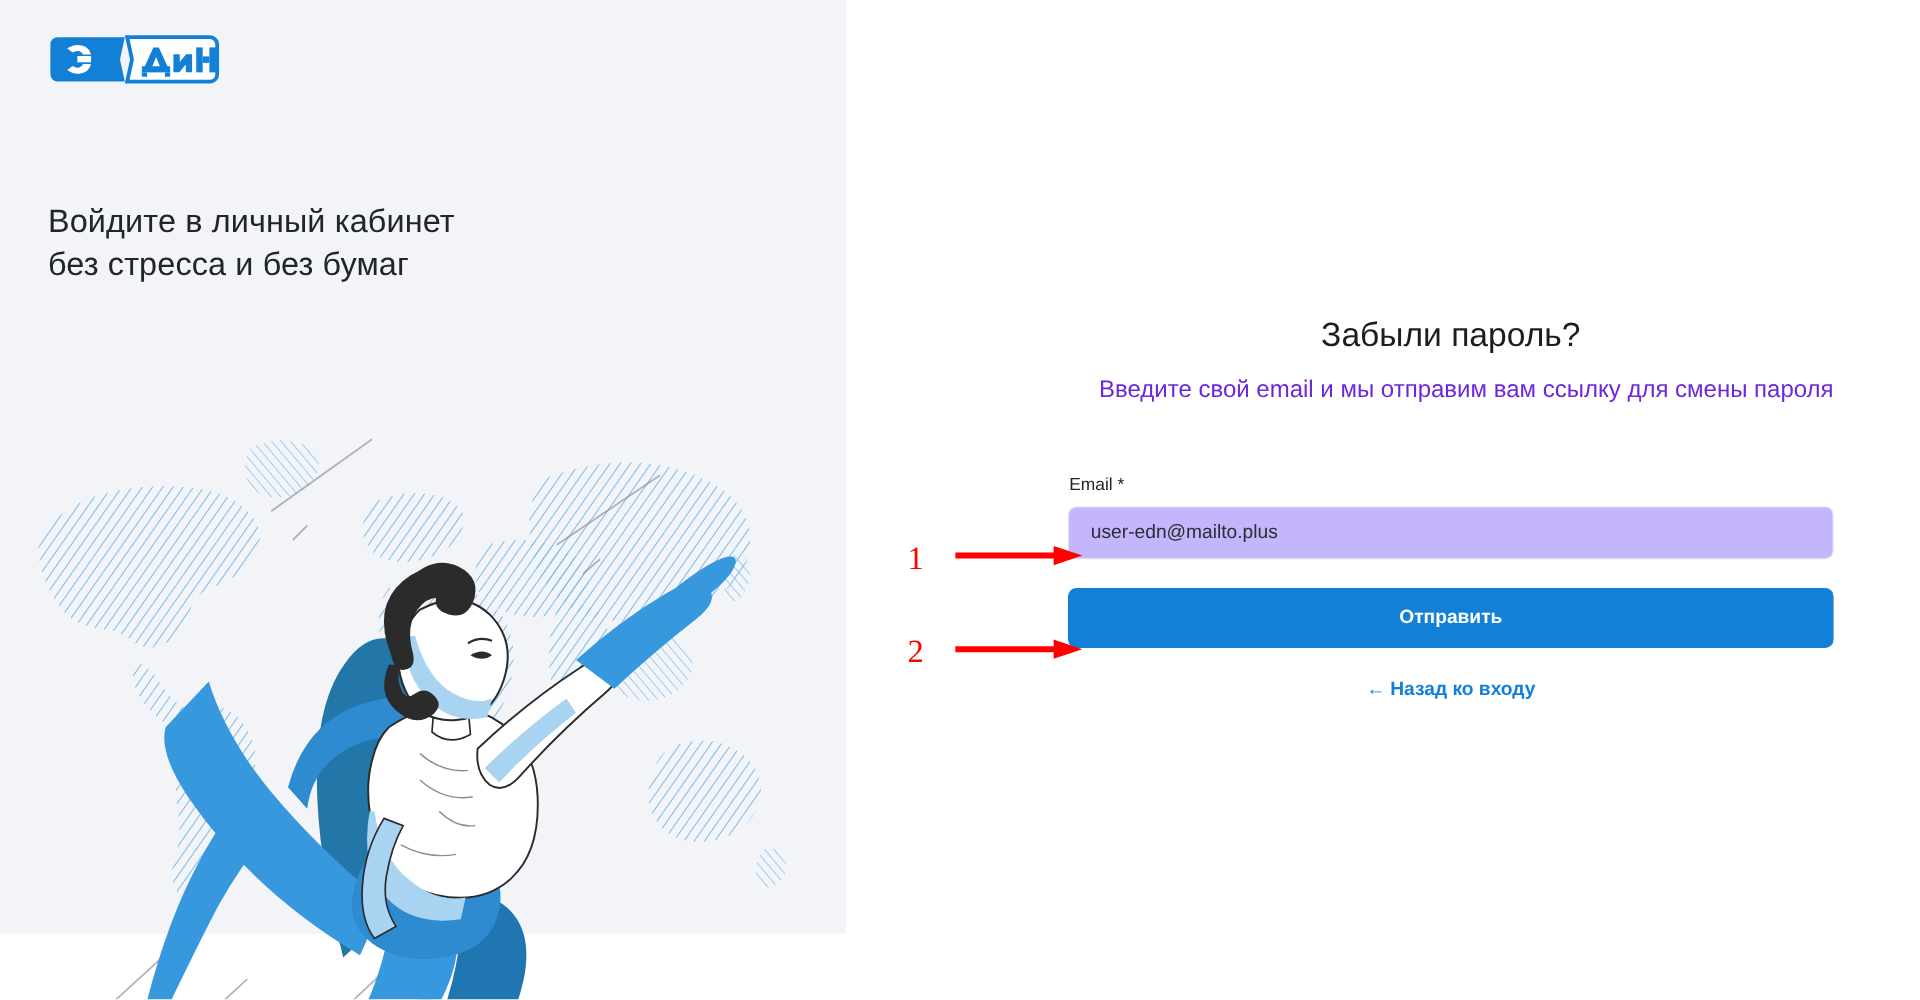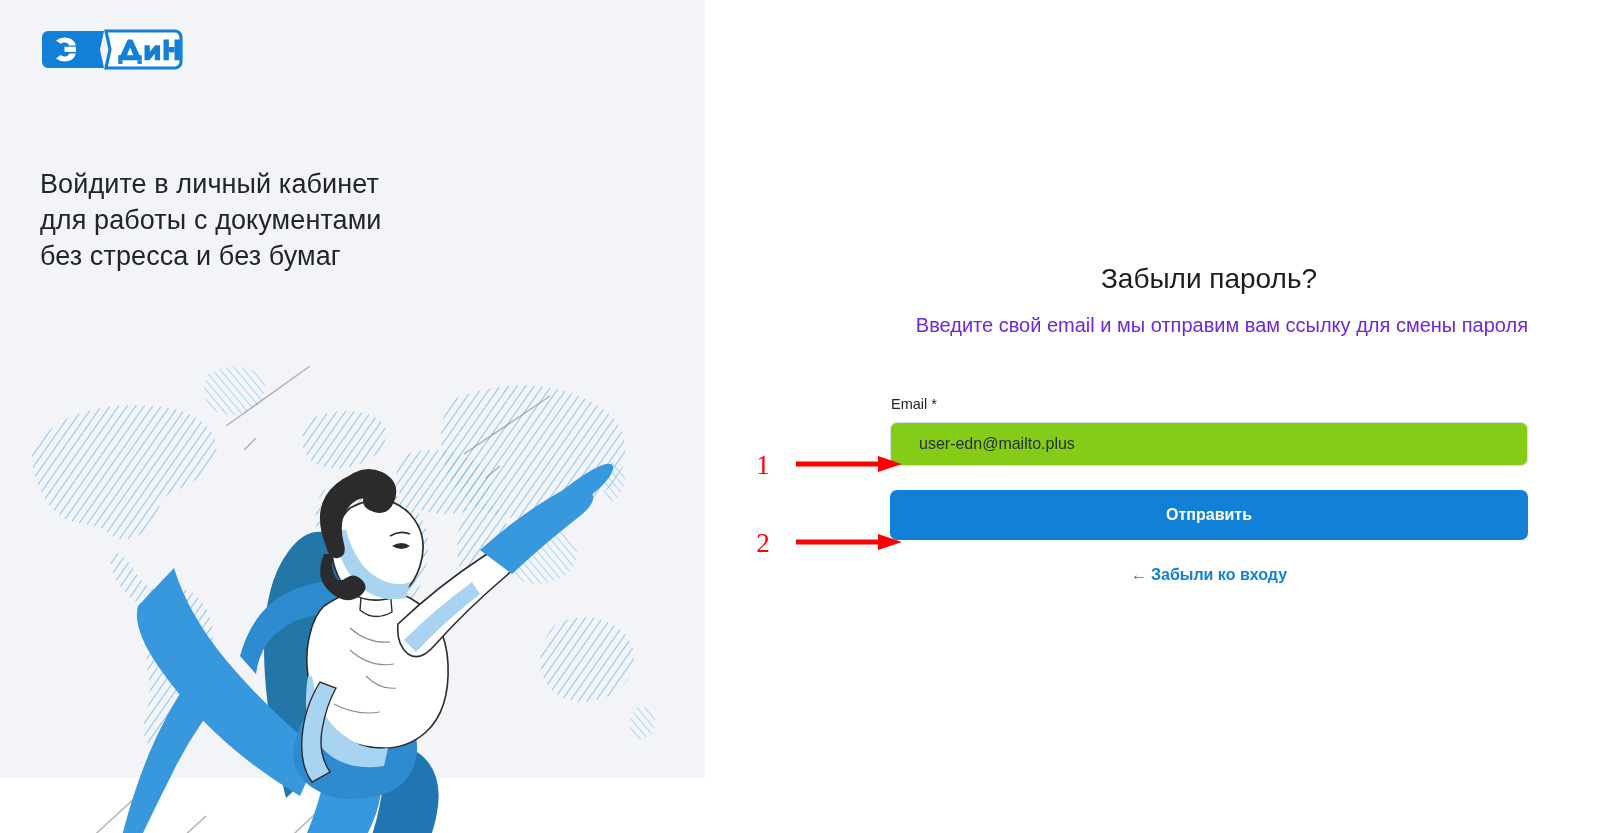--- a/index.html
+++ b/index.html
@@ -110,25 +110,25 @@
     font-weight: 400;
     color: #222428;
     margin-bottom: 9px;
     padding-left: 1px;
   }
 
   .email-input {
     display: block;
     width: 638px;
     height: 44px;
-    padding: 0 28px;
+    padding: 0 18px;
     font-family: "Liberation Sans", sans-serif;
     font-size: 16px;
     color: #2b2e33;
-    background: #84cc16;
+    background: #c4b5fd;
     border: 1px solid #d5e3f1;
     border-radius: 7px;
     outline: none;
   }
   .email-input::placeholder { color: #9aa0a8; }
 
   .submit-button {
     display: block;
     width: 638px;
     height: 50px;
@@ -215,21 +215,20 @@
         <g fill="#1380d8">
           <rect x="123.5" y="10.5" width="5.4" height="20.8"></rect>
           <rect x="128.9" y="18" width="5.6" height="5.4"></rect>
           <rect x="134.5" y="10.5" width="5.4" height="20.8"></rect>
         </g>
       </svg>
     </div>
 
     <div class="left-heading">
       <span>Войдите в личный кабинет</span>
-      <span>для работы с документами</span>
       <span>без стресса и без бумаг</span>
     </div>
 
     <div class="hero-art">
       <svg viewBox="0 0 712 555" width="712" height="555" xmlns="http://www.w3.org/2000/svg">
         <defs>
           <pattern id="hatch" width="7" height="7" patternUnits="userSpaceOnUse" patternTransform="rotate(35)">
             <line x1="0" y1="0" x2="0" y2="7" stroke="#5dafe8" stroke-width="1.6"></line>
           </pattern>
           <pattern id="hatch2" width="6" height="6" patternUnits="userSpaceOnUse" patternTransform="rotate(-40)">
@@ -369,21 +368,21 @@
 
       <div class="field-block">
         <label class="field-label" for="email">Email *</label>
         <input id="email" class="email-input" type="text" value="user-edn@mailto.plus" style="">
       </div>
 
       <button class="submit-button" type="button">Отправить</button>
 
       <div class="back-link-row">
         <a class="back-link" href="#">
-          <span class="arrow-glyph">←</span><span>Забыли ко входу</span>
+          <span class="arrow-glyph">←</span><span>Назад ко входу</span>
         </a>
       </div>
     </div>
   </div>
 
   <div class="annotation ann-1">
     <span class="num">1</span>
     <span class="arrow">
       <svg width="106" height="18" viewBox="0 0 106 18" xmlns="http://www.w3.org/2000/svg">
         <line x1="0" y1="9" x2="86" y2="9" stroke="#ff0000" stroke-width="5"></line>

